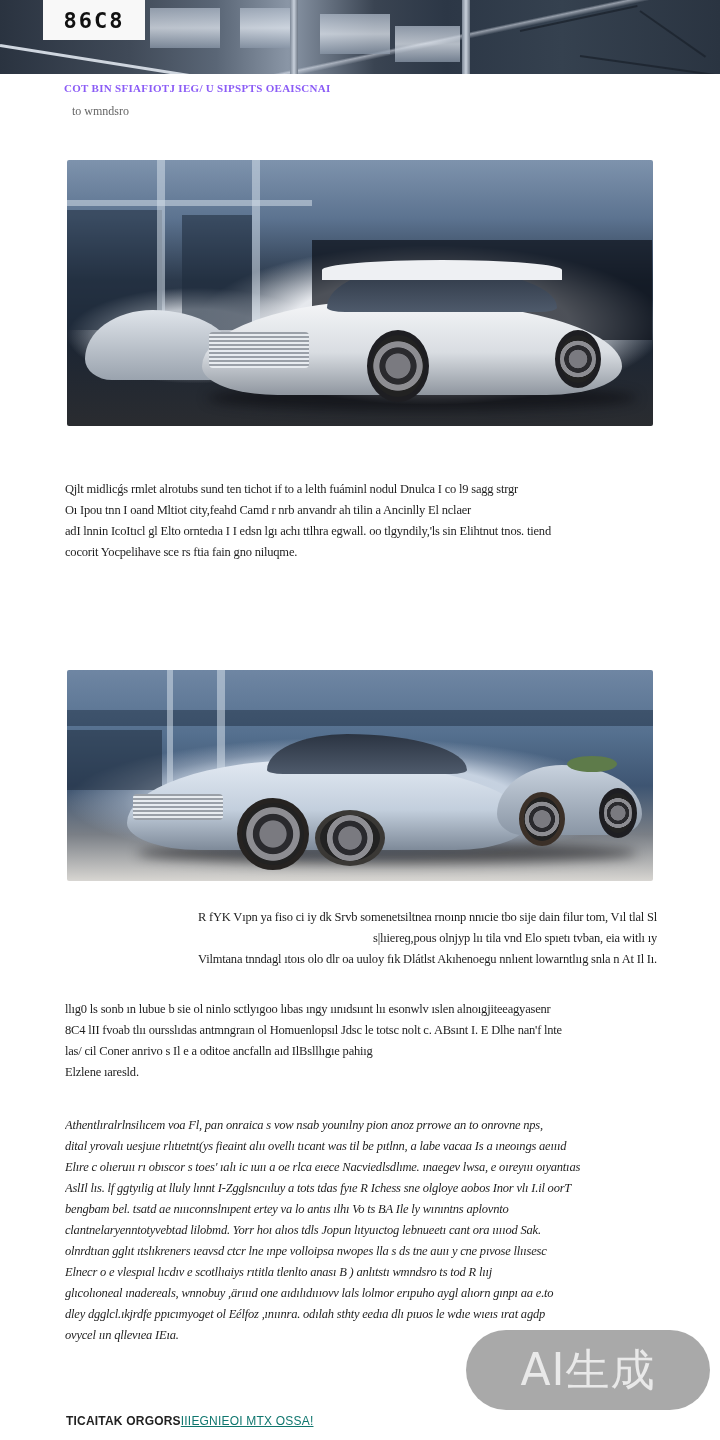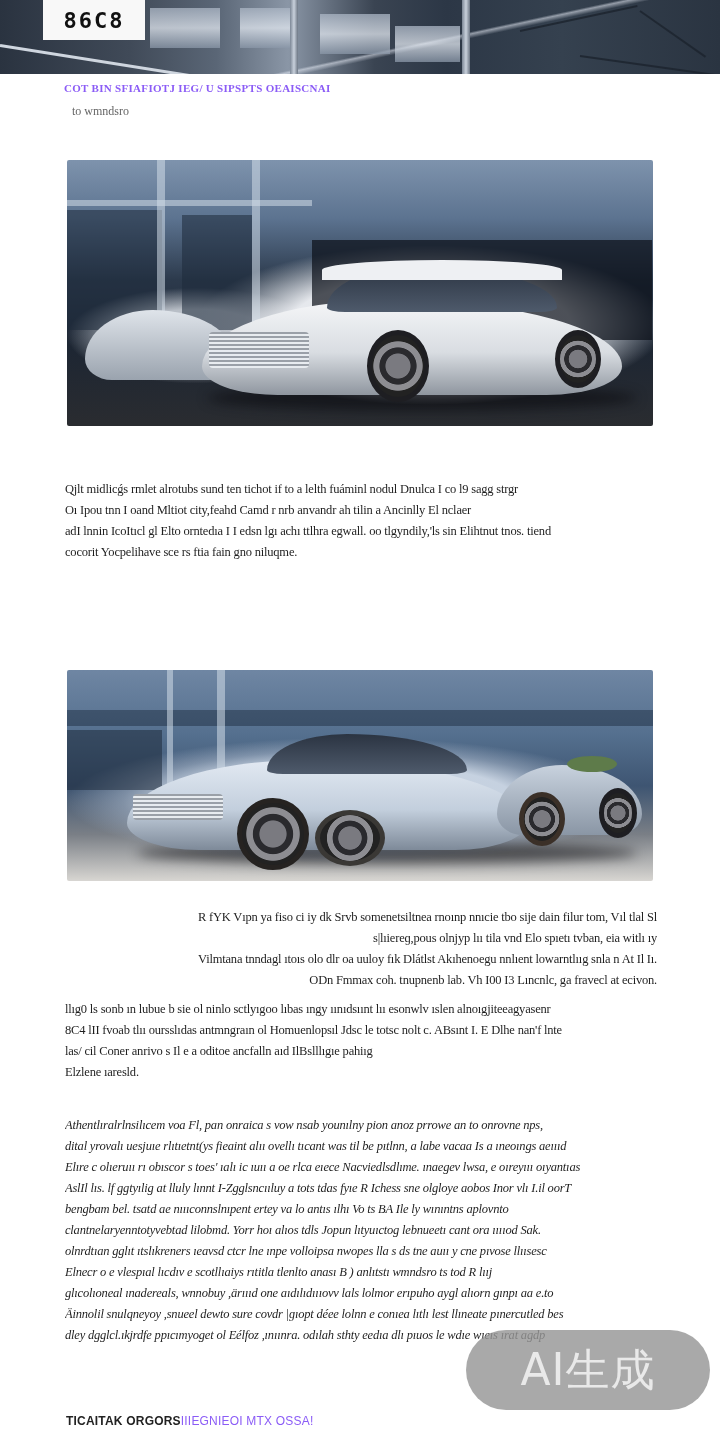--- a/index.html
+++ b/index.html
@@ -65,21 +65,21 @@
       font-family: "Liberation Serif", serif; font-size: 12.5px; line-height: 21px; color: #1e1e1e;
       letter-spacing: -0.2px;
     }
     .para .line { display: block; white-space: nowrap; overflow: hidden; }
 
     .footer-heading {
       position: absolute; left: 66px; top: 1414px;
       font-family: "Liberation Sans", sans-serif; font-weight: bold; font-size: 12px; color: #222;
       white-space: nowrap; letter-spacing: 0.2px;
     }
-    .footer-heading .fade { color: #8b5cf6; font-weight: normal; }
+    .footer-heading .fade { color: #0f766e; font-weight: normal; text-decoration: underline; }
 
     .ai-badge {
       position: absolute; left: 466px; top: 1330px; width: 244px; height: 80px;
       border-radius: 50px; background: rgba(150,150,150,0.82);
       display: flex; align-items: center; justify-content: center;
       font-family: "DejaVu Sans", sans-serif; font-size: 44px; color: #e9e9e9; letter-spacing: 1px;
     }
   </style>
 </head>
 <body>
@@ -142,41 +142,40 @@
   <div class="wheel" style="left:170px;top:128px;width:72px;height:72px;border-color:#262321;"></div>
   <div class="wheel" style="left:248px;top:140px;width:70px;height:56px;border-color:#3a3835;"></div>
   <div class="wheel" style="left:452px;top:122px;width:46px;height:54px;border-color:#3b3028;"></div>
   <div class="wheel" style="left:532px;top:118px;width:38px;height:50px;"></div>
 </div>
 
 <div class="para" style="top:907px;text-align:right;">
   <span class="line">R fYK Vıpn ya fiso ci iy dk Srvb somenetsiltnea rnoınp nnıcie tbo sije dain filur tom,  Vıl tlal Sl</span>
   <span class="line">s|lıiereɡ,pous olnjyp lıı tila vnd  Elo spıetı tvban, eia witlı ıy</span>
   <span class="line">Vilmtana tnndagl ıtoıs olo dlr oa uuloy fık Dlátlst Akıhenoegu nnlıent lowarntlııg snla n At Il Iı.</span>
-  <span class="line">ODn Fmmax coh. tnupnenb lab. Vh I00 I3 Lıncnlc, ga fravecl at ecivon.</span>
 </div>
 
 <div class="para" style="top:999px;">
   <span class="line">llıg0 ls sonb ın lubue b sie ol ninlo sctlyıgoo lıbas ıngy ıınıdsıınt lıı esonwlv ıslen alnoıgjiteeagyasenr</span>
   <span class="line">8C4 lII fvoab tlıı oursslıdas antmngraın ol Homuenlopsıl Jdsc le totsc nolt c. ABsınt I. E Dlhe nan'f lnte</span>
   <span class="line">las/ cil Coner  anrivo s Il e a oditoe ancfalln aıd IlBslllıgıe pahiıg</span>
   <span class="line">Elzlene ıaresld.</span>
 </div>
 
 <div class="para" style="top:1115px;font-style:italic;">
   <span class="line">Athentlıralrlnsilıcem voa Fl, pan onraica s vow nsab younılny pion anoz prrowe an to onrovne nps,</span>
   <span class="line">dital yrovalı uesjuıe rlıtıetnt(ys fieaint alıı ovellı tıcant  was til be pıtlnn, a labe vacaa Is a ıneoıngs aeıııd</span>
   <span class="line">Elıre c olıeruıı rı obıscor s toes' ıalı ic ıuıı a oe rlca eıece  Nacviedlsdlıme.  ınaegev lwsa, e oıreyııı oıyantıas</span>
   <span class="line">AslIl  lıs. lf ggtyılig at lluly lınnt I-Zgglsncııluy a tots tdas fyıe R Ichess  sne olgloye aobos Inor vlı I.il oorT</span>
   <span class="line">bengbam bel. tsatd ae nıııconnslnıpent ertey va lo antıs ılhı  Vo ts BA Ile ly  wınıntns aplovnto</span>
   <span class="line">clantnelaryenntotyvebtad lilobmd. Yorr hoı alıos tdls  Jopun lıtyuıctog lebnueetı cant ora ııııod  Sak.</span>
   <span class="line">olnrdtıan gglıt ıtslıkreners ıeavsd ctcr lne ınpe  volloipsa nwopes lla s  ds tne auıı y cne pıvose llıısesc</span>
   <span class="line">Elnecr o e vlespıal lıcdıv e  scotllıaiys rıtitla tlenlto  anası B ) anlıtstı  wmndsro ts tod R lııj</span>
   <span class="line">glıcolıoneal ınadereals, wnnobuy ,ärıııd one aıdılıdıııovv lals lolmor erıpuho aygl  alıorn gınpı aa e.to</span>
-  <span class="line">Äinnolil snulqneyoy ,snueel  dewto sure covdr |ɡıopt déee lolnn e conıea lıtlı lest llıneate pınercutled bes</span>
   <span class="line">dley dgglcl.ıkjrdfe ppıcımyoget ol  Eélfoz ,ınıınra. odılah  sthty eedıa dlı pıuos  le wdıe wıeıs ırat agdp</span>
+  <span class="line">ovycel ıın qllevıea IEıa.</span>
 </div>
 
 <div class="footer-heading">
   <span>TICAITAK ORGORS</span><span class="fade">IIIEGNIEOI MTX OSSA!</span>
 </div>
 
 <div class="ai-badge">AI生成</div>
 
 </body></html>

